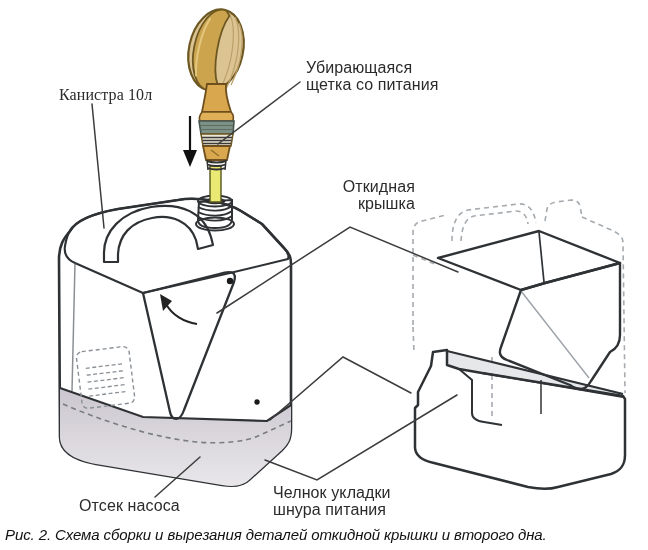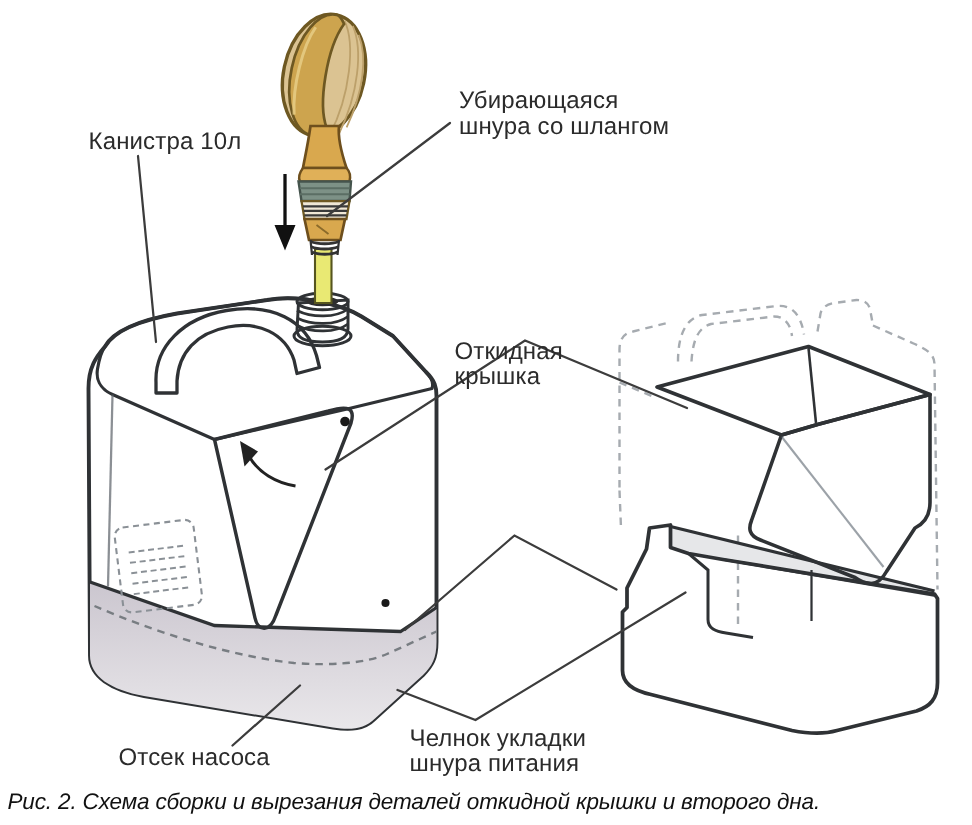--- a/index.html
+++ b/index.html
@@ -2,21 +2,21 @@
 <html style="--c-background: #ffffff; --c-text: #2b2b2b; --c-outline: #2f3235; --c-pointer: #3c3c3c; --c-ghost: #a6abb0; --c-body: #e7e9eb; --c-band: #d5d1d8; --c-lid_piece: #d9e6ee; --c-tray_piece: #d3c8d0; --c-brush_back: #cda44e; --c-bristles: #dbc392; --c-hose: #e9e973;"><head>
 <meta charset="utf-8">
 <style>
   html,body{margin:0;padding:0;}
   body{width:648px;height:550px;background:#ffffff;overflow:hidden;
        font-family:"Liberation Sans","DejaVu Sans",sans-serif;}
   .stage{position:relative;width:648px;height:550px;background:var(--c-background,#ffffff);}
   svg{position:absolute;left:0;top:0;}
   .lbl{position:absolute;color:var(--c-text,#2b2b2b);font-size:16px;line-height:16.5px;
        white-space:pre-line;letter-spacing:.1px;}
-  .lbl.center{text-align:left;margin-top:48px;}
+  .lbl.center{text-align:right;}
   .caption{position:absolute;left:5px;top:526px;width:640px;color:#111;
            font-size:15px;font-weight:normal;font-style:italic;letter-spacing:-0.1px;}
   .outline{stroke:var(--c-outline,#2f3235);fill:none;}
   .ptr{stroke:var(--c-pointer,#3c3c3c);stroke-width:1.5;fill:none;stroke-linecap:round;}
   .ghost{stroke:var(--c-ghost,#a6abb0);fill:none;stroke-width:1.6;stroke-dasharray:5 4;}
 </style>
 </head>
 <body>
 
 <div class="stage">
@@ -150,23 +150,23 @@
   <g>
     <path class="ptr" d="M92,104 L104,228"></path>
     <path class="ptr" d="M300,82 L218,144"></path>
     <path class="ptr" d="M217,313 L350,227 L458,272"></path>
     <path class="ptr" d="M270,420 L343,357 L411,393"></path>
     <path class="ptr" d="M155,497 L200,457"></path>
     <path class="ptr" d="M265,460 L317,480 L457,395"></path>
   </g>
 </svg>
 
-<div class="lbl" style="left:59px;top:87px;">Канистра 10л</div>
+<div class="lbl" style="left:59px;top:87px;font-family:Liberation Serif, serif;">Канистра 10л</div>
 <div class="lbl" style="left:306px;top:60px;">Убирающаяся
-шнура со шлангом</div>
+щетка со питания</div>
 <div class="lbl center" style="left:303px;top:179px;width:112px;">Откидная
 крышка</div>
 <div class="lbl" style="left:79px;top:498px;text-align:center;">Отсек насоса</div>
 <div class="lbl" style="left:273px;top:485px;">Челнок укладки
 шнура питания</div>
 <div class="caption">Рис. 2. Схема сборки и вырезания деталей откидной крышки и второго дна.</div>
 
 </div>
 
 </body></html>

